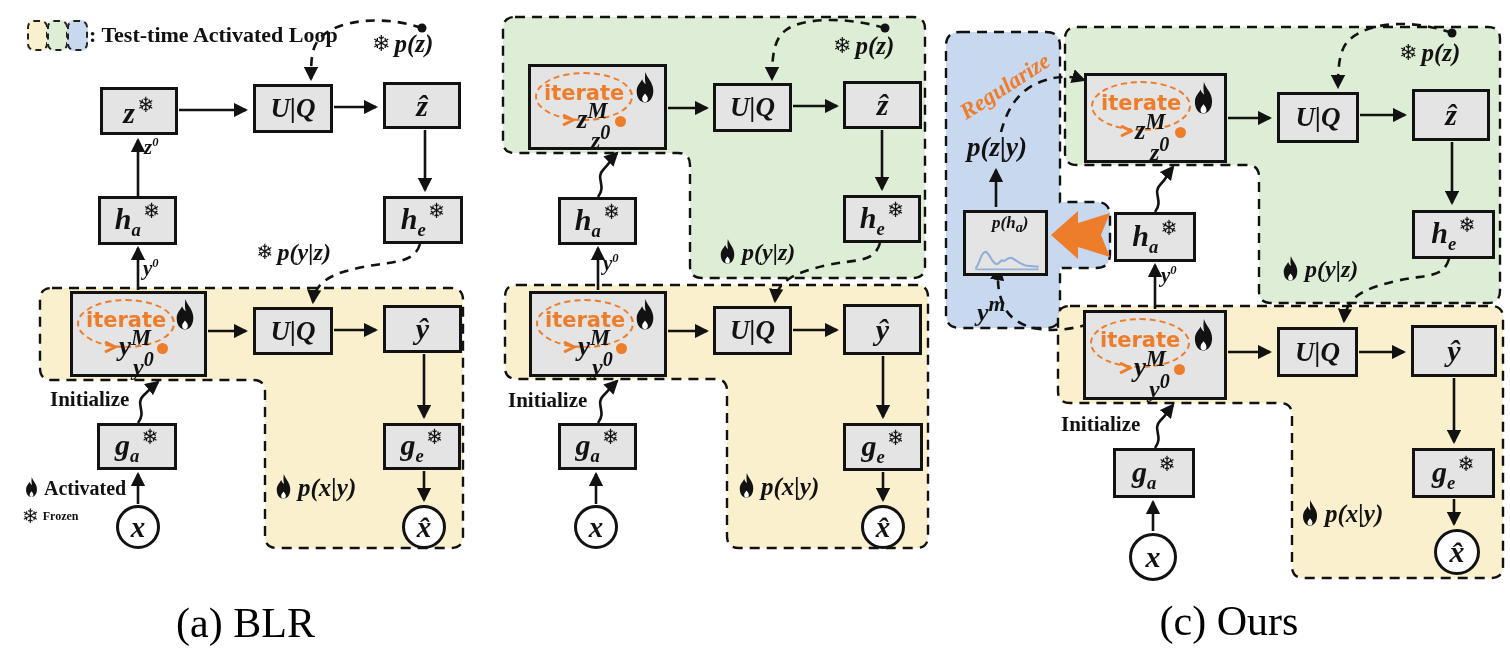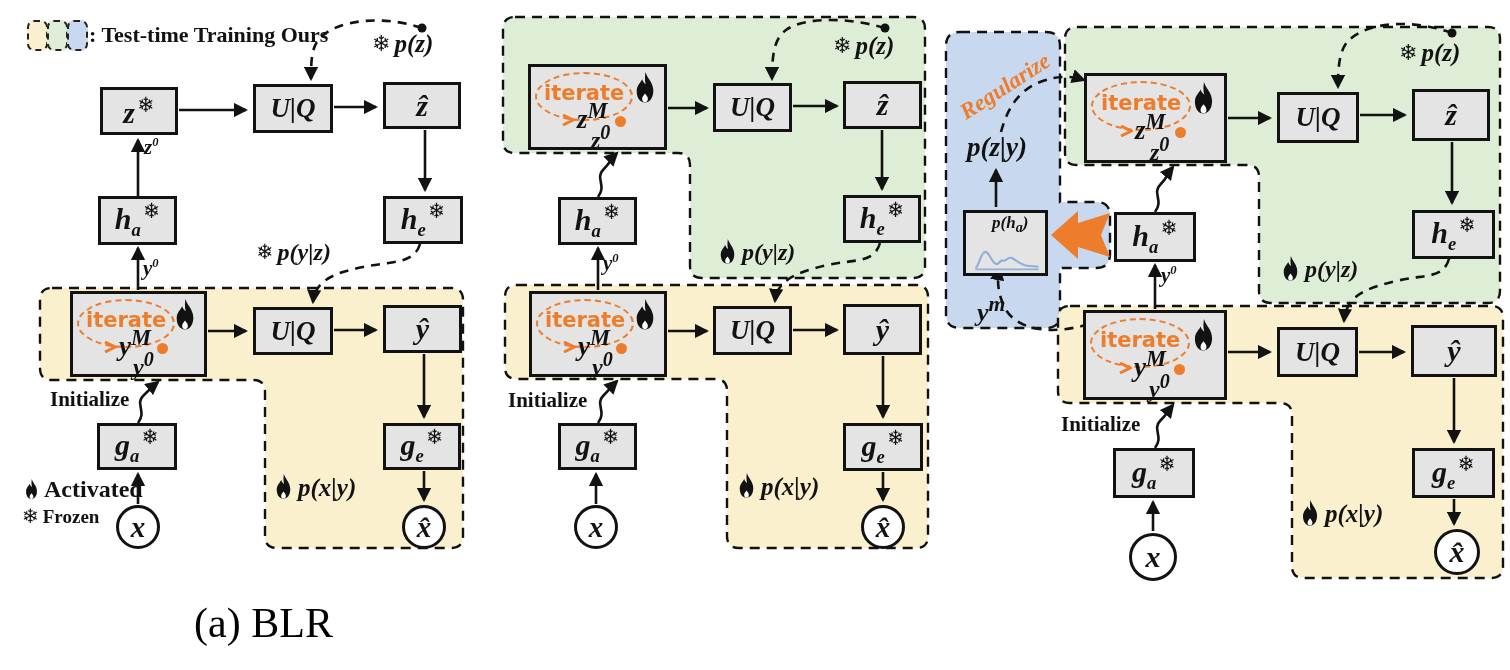--- a/index.html
+++ b/index.html
@@ -118,21 +118,21 @@
     <path d="M 1001 132 C 1008 106 1020 90 1040 82 C 1058 75 1072 76 1084 80" stroke-dasharray="9 7" marker-end="url(#mk)"></path>
     <circle cx="1452" cy="33" r="4.5" fill="#121212" stroke="none"></circle>
   </g>
 
   <polygon points="1051,235 1078,211 1078,223 1110,213 1101,235 1110,257 1078,247 1078,259" style="fill:var(--accent_orange)" stroke="none"></polygon>
 </svg>
 
 <div class="legend-swatch" style="left:27px;top:20px;background:var(--region_yellow)"></div>
 <div class="legend-swatch" style="left:47px;top:20px;background:var(--region_green)"></div>
 <div class="legend-swatch" style="left:67px;top:20px;background:var(--region_blue)"></div>
-<span class="t" style="left:89px;top:24px;font-size:22px">: Test-time Training Ours</span>
+<span class="t" style="left:89px;top:24px;font-size:22px">: Test-time Activated Loop</span>
 
 <div class="node" style="left:100px;top:87px;width:78px;height:48px">
   <span class="nl m"><span>z</span><span class="snow">❄</span></span>
 </div>
 <div class="node" style="left:253px;top:84px;width:80px;height:49px">
   <span class="nl m" style="font-size:27px">U|Q</span>
 </div>
 <div class="node" style="left:383px;top:82px;width:78px;height:47px">
   <span class="nl m">ẑ</span>
 </div>
@@ -190,27 +190,27 @@
 <span class="flt" style="left:273px;top:474px">
   <svg width="21" height="26" viewBox="0 0 24 30">
         <use href="#flame-sym"></use>
       </svg>
   <span class="m fl-txt">p(x|y)</span>
 </span>
 <span class="flt" style="left:23px;top:477px">
   <svg width="17" height="21" viewBox="0 0 24 30">
         <use href="#flame-sym"></use>
       </svg>
-  <span class="t" style="position:static;font-size:24px">Activated</span>
+  <span class="t" style="position:static;font-size:20px">Activated</span>
 </span>
 <span class="flt" style="left:22px;top:506px">
   <span class="snowflk" style="font-size:20px">❄</span>
-  <span class="t" style="position:static;font-size:19px">Frozen</span>
-</span>
-<div class="caption" style="left:156px;top:602px;width:215px">(a) BLR</div>
+  <span class="t" style="position:static;font-size:12px">Frozen</span>
+</span>
+<div class="caption" style="left:138px;top:602px;width:215px">(a) BLR</div>
 
 <div class="node iter" style="left:528px;top:64px;width:139px;height:86px">
   <div class="loop-ellipse" style="left:4px;top:5px;width:98px;height:49px"></div>
   <span class="iter-label" style="left:13px;top:16px;width:78px">iterate</span>
   <svg class="loop-ah" style="left:30px;top:47px" width="14" height="12" viewBox="0 0 14 12">
         <path d="M2 1 L12 6 L2 11" fill="none" stroke="var(--accent_orange)" stroke-width="3"></path>
       </svg>
   <span class="varM m" style="left:46px;top:33px"><span>z</span><sup>M</sup></span>
   <span class="odot" style="left:84px;top:49px"></span>
   <span class="var0 m" style="left:60px;top:55px"><span>z</span><sup>0</sup></span>
@@ -363,14 +363,15 @@
       </svg>
   <span class="m fl-txt" style="font-size:24px">p(y|z)</span>
 </span>
 <span class="t" style="left:1061px;top:414px;font-size:21px">Initialize</span>
 <span class="flt" style="left:1299px;top:500px">
   <svg width="22" height="27" viewBox="0 0 24 30">
         <use href="#flame-sym"></use>
       </svg>
   <span class="m fl-txt">p(x|y)</span>
 </span>
+<div class="caption" style="left:1115px;top:600px;width:228px">(c) Ours</div>
 
 </div>
 
 </body></html>

